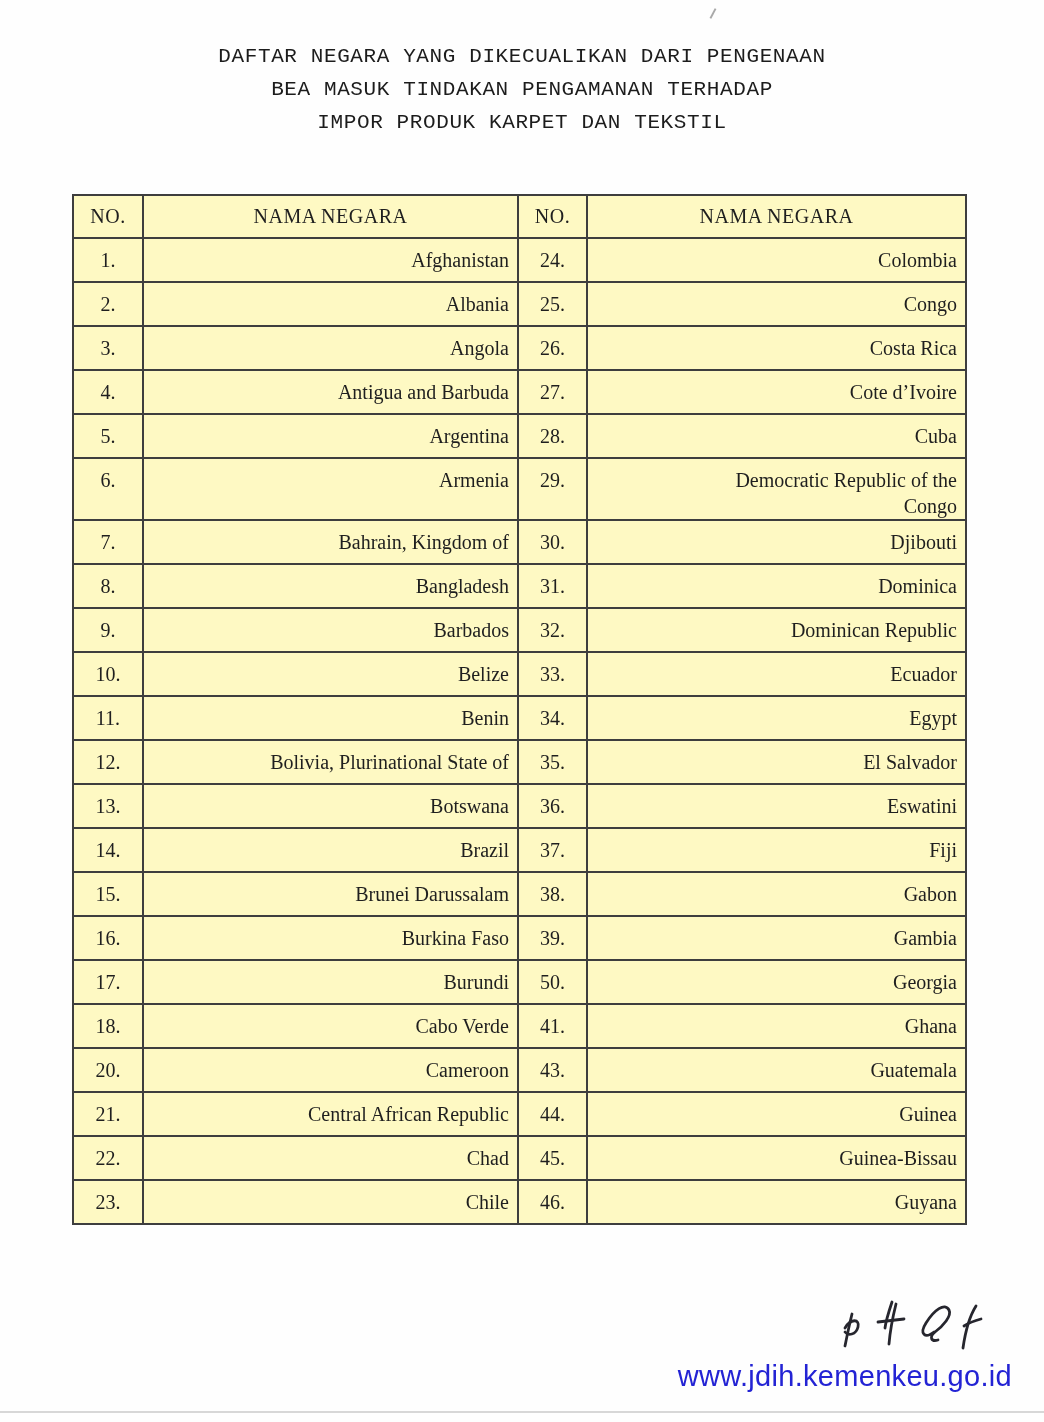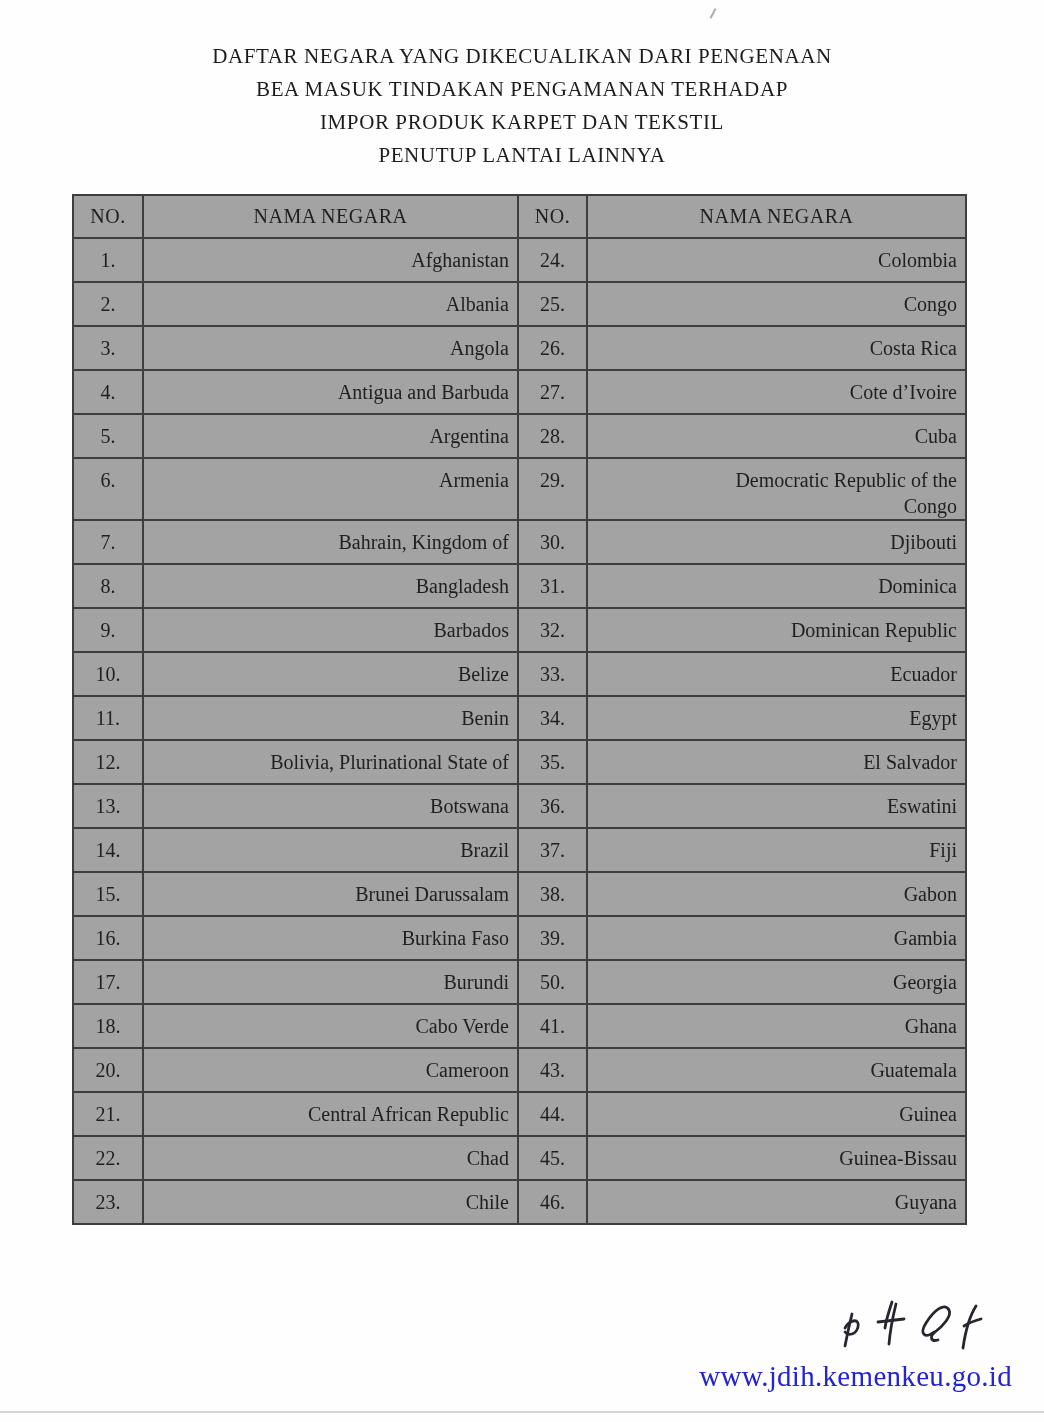--- a/index.html
+++ b/index.html
@@ -21,31 +21,32 @@
     left: 0;
     width: 100%;
     text-align: center;
   }
   .title-line {
     font-size: 21px;
     line-height: 33px;
     letter-spacing: 0.6px;
     color: #1c1c1c;
     font-weight: 400;
+    font-family: Liberation Mono, monospace;
   }
 
   
   table.country-table {
     position: absolute;
     left: 72px;
     top: 194px;
     width: 893px;
     border-collapse: collapse;
     table-layout: fixed;
-    background: #a3a3a3;
+    background: #fef9c3;
   }
   table.country-table col.c-no { width: 70px; }
   table.country-table col.c-name-l { width: 375px; }
   table.country-table col.c-no2 { width: 69px; }
   table.country-table col.c-name-r { width: 379px; }
 
   table.country-table th,
   table.country-table td {
     border: 2px solid #3e3e3e;
     font-size: 20px;
@@ -73,21 +74,21 @@
     position: absolute;
     left: 830px;
     top: 1288px;
     width: 180px;
     height: 74px;
   }
   .footer-url {
     position: absolute;
     top: 1360px;
     right: 32px;
-    font-family: Liberation Serif, serif;
+    font-family: Liberation Sans, sans-serif;
     font-size: 29px;
     letter-spacing: 0.3px;
   }
 
   
   .scan-tick-top {
     position: absolute;
     left: 712px;
     top: 8px;
     width: 2px;
@@ -106,21 +107,20 @@
 </style>
 </head>
 <body>
 
 <div class="page">
 
   <div class="title-block">
     <div class="title-line">DAFTAR NEGARA YANG DIKECUALIKAN DARI PENGENAAN</div>
     <div class="title-line">BEA MASUK TINDAKAN PENGAMANAN TERHADAP</div>
     <div class="title-line">IMPOR PRODUK KARPET DAN TEKSTIL</div>
-    <div class="title-line">PENUTUP LANTAI LAINNYA</div>
   </div>
 
   <table class="country-table">
     <colgroup>
       <col class="c-no">
         <col class="c-name-l">
         <col class="c-no2">
         <col class="c-name-r">
     </colgroup>
     <thead>

